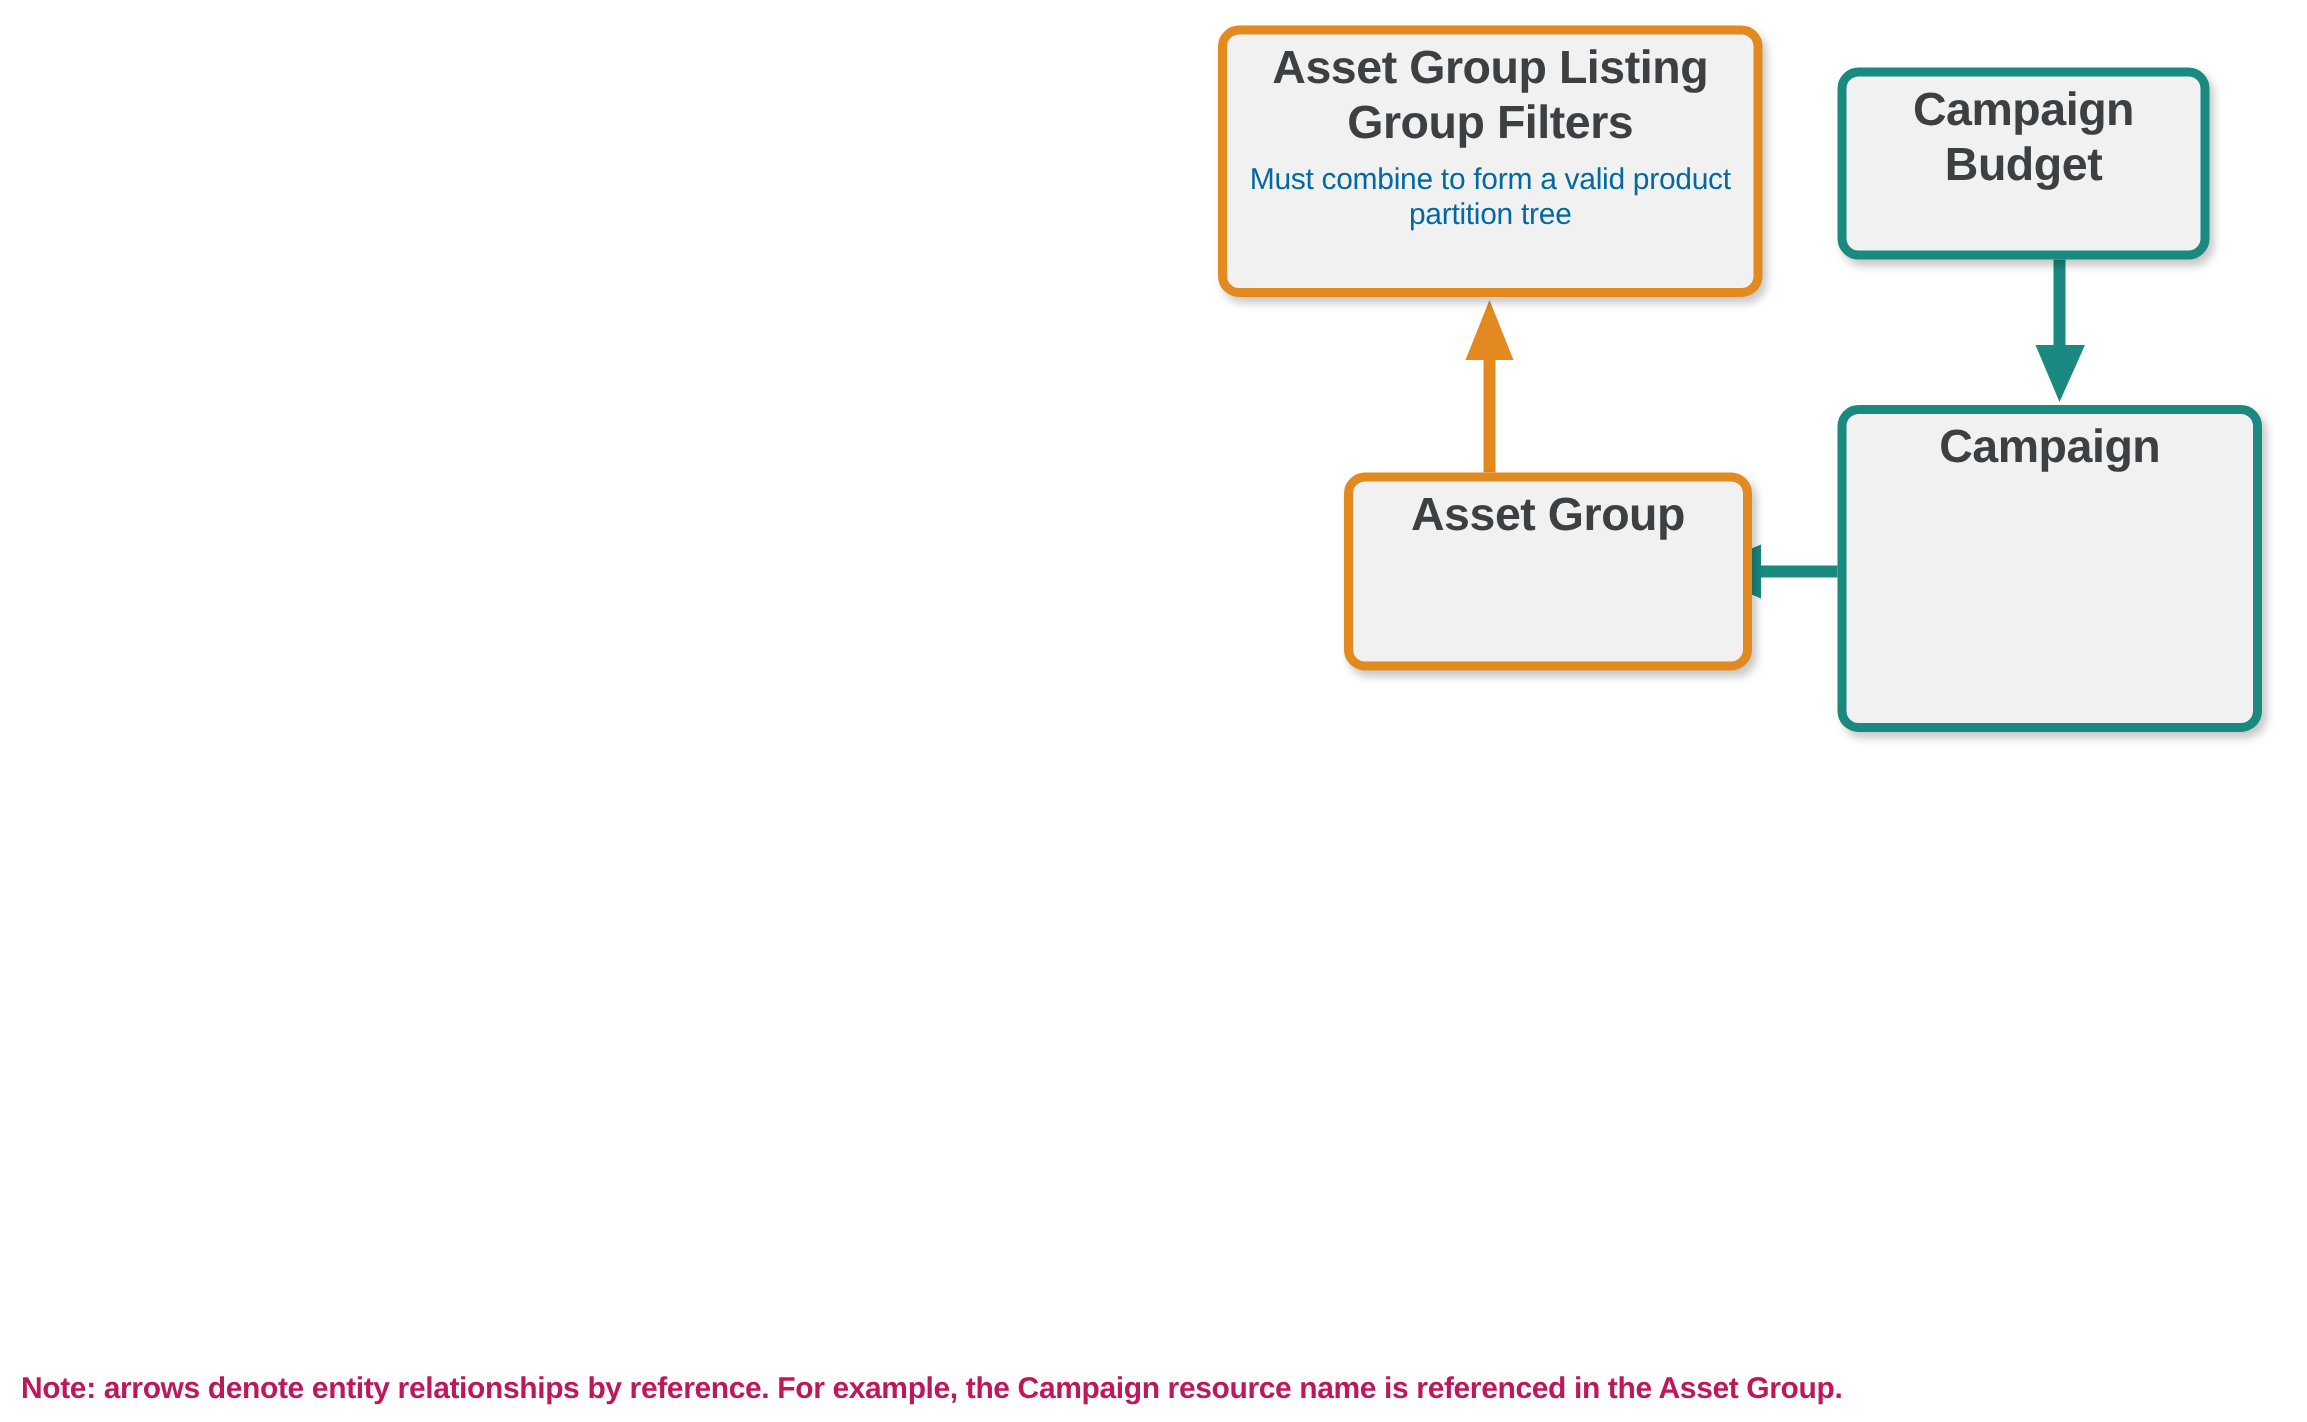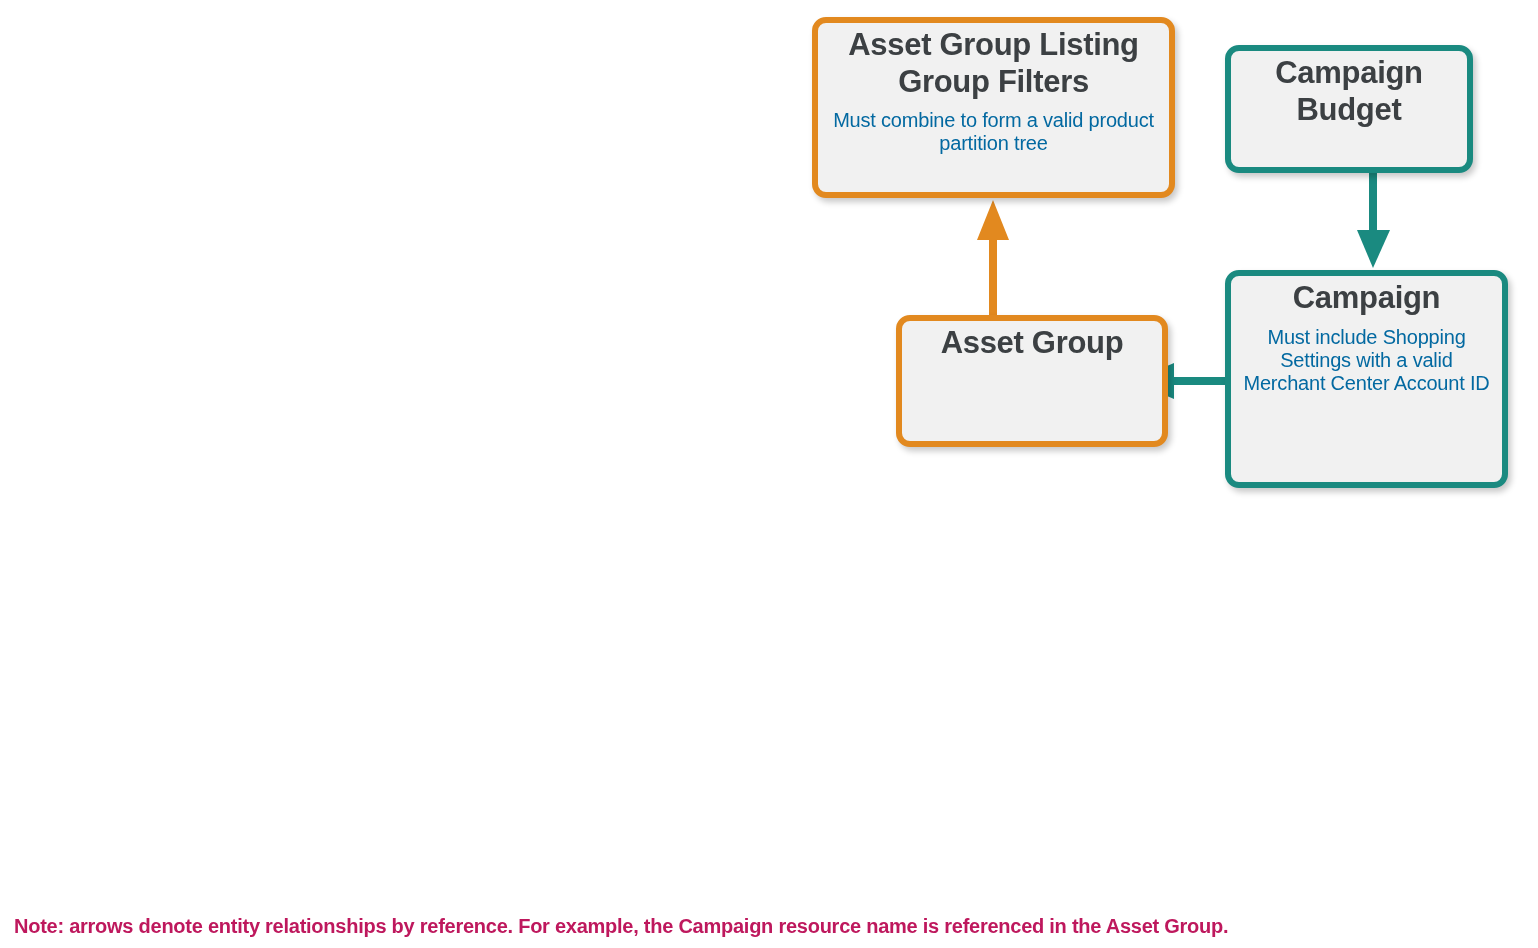--- a/index.html
+++ b/index.html
@@ -131,18 +131,17 @@
   <div class="node teal" id="node-campaign-budget">
     <div class="title">Campaign Budget</div>
   </div>
 
   <div class="node orange" id="node-asset-group">
     <div class="title">Asset Group</div>
   </div>
 
   <div class="node teal" id="node-campaign">
     <div class="title">Campaign</div>
-    <div class="desc">Must include Shopping Settings with a valid Merchant Center Account ID</div>
   </div>
 
   <div id="footer-note">Note: arrows denote entity relationships by reference. For example, the Campaign resource name is referenced in the Asset Group.</div>
 
 </div>
 
 </body></html>

